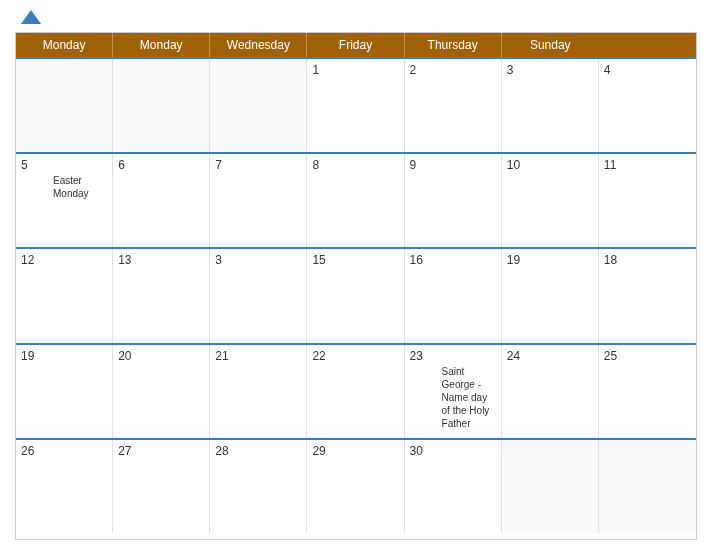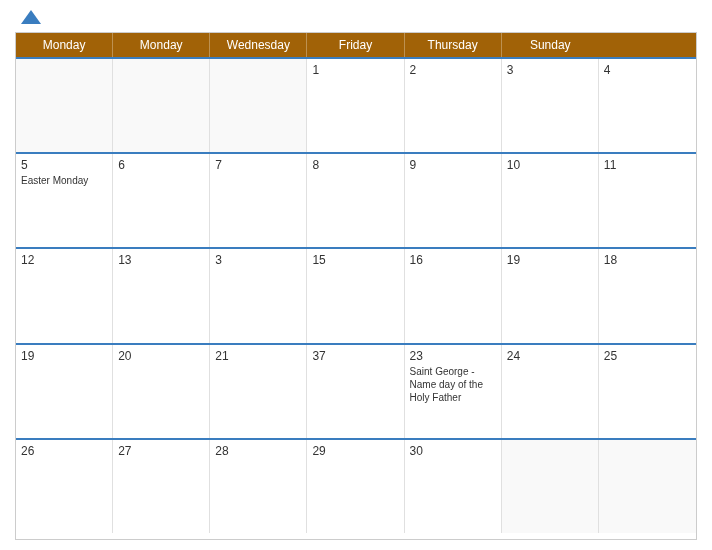--- a/index.html
+++ b/index.html
@@ -110,20 +110,21 @@
     .day-number {
       font-size: 12px;
       color: #333;
       display: block;
     }
     .event-text {
       font-size: 10px;
       color: #333;
       margin-top: 2px;
       line-height: 1.3;
+      margin-left: 32px;
     }
     .empty-cell {
       background: #f9f9f9;
     }
   </style>
 </head>
 <body>
 
 <div class="page">
   <div class="header">
@@ -214,21 +215,21 @@
           <div class="day-cell">
             <span class="day-number">19</span>
           </div>
           <div class="day-cell">
             <span class="day-number">20</span>
           </div>
           <div class="day-cell">
             <span class="day-number">21</span>
           </div>
           <div class="day-cell">
-            <span class="day-number">37</span>
+            <span class="day-number">22</span>
           </div>
           <div class="day-cell">
             <span class="day-number">23</span>
             <div class="event-text">Saint George - Name day of the Holy Father</div>
           </div>
           <div class="day-cell">
             <span class="day-number">24</span>
           </div>
           <div class="day-cell">
             <span class="day-number">25</span>

